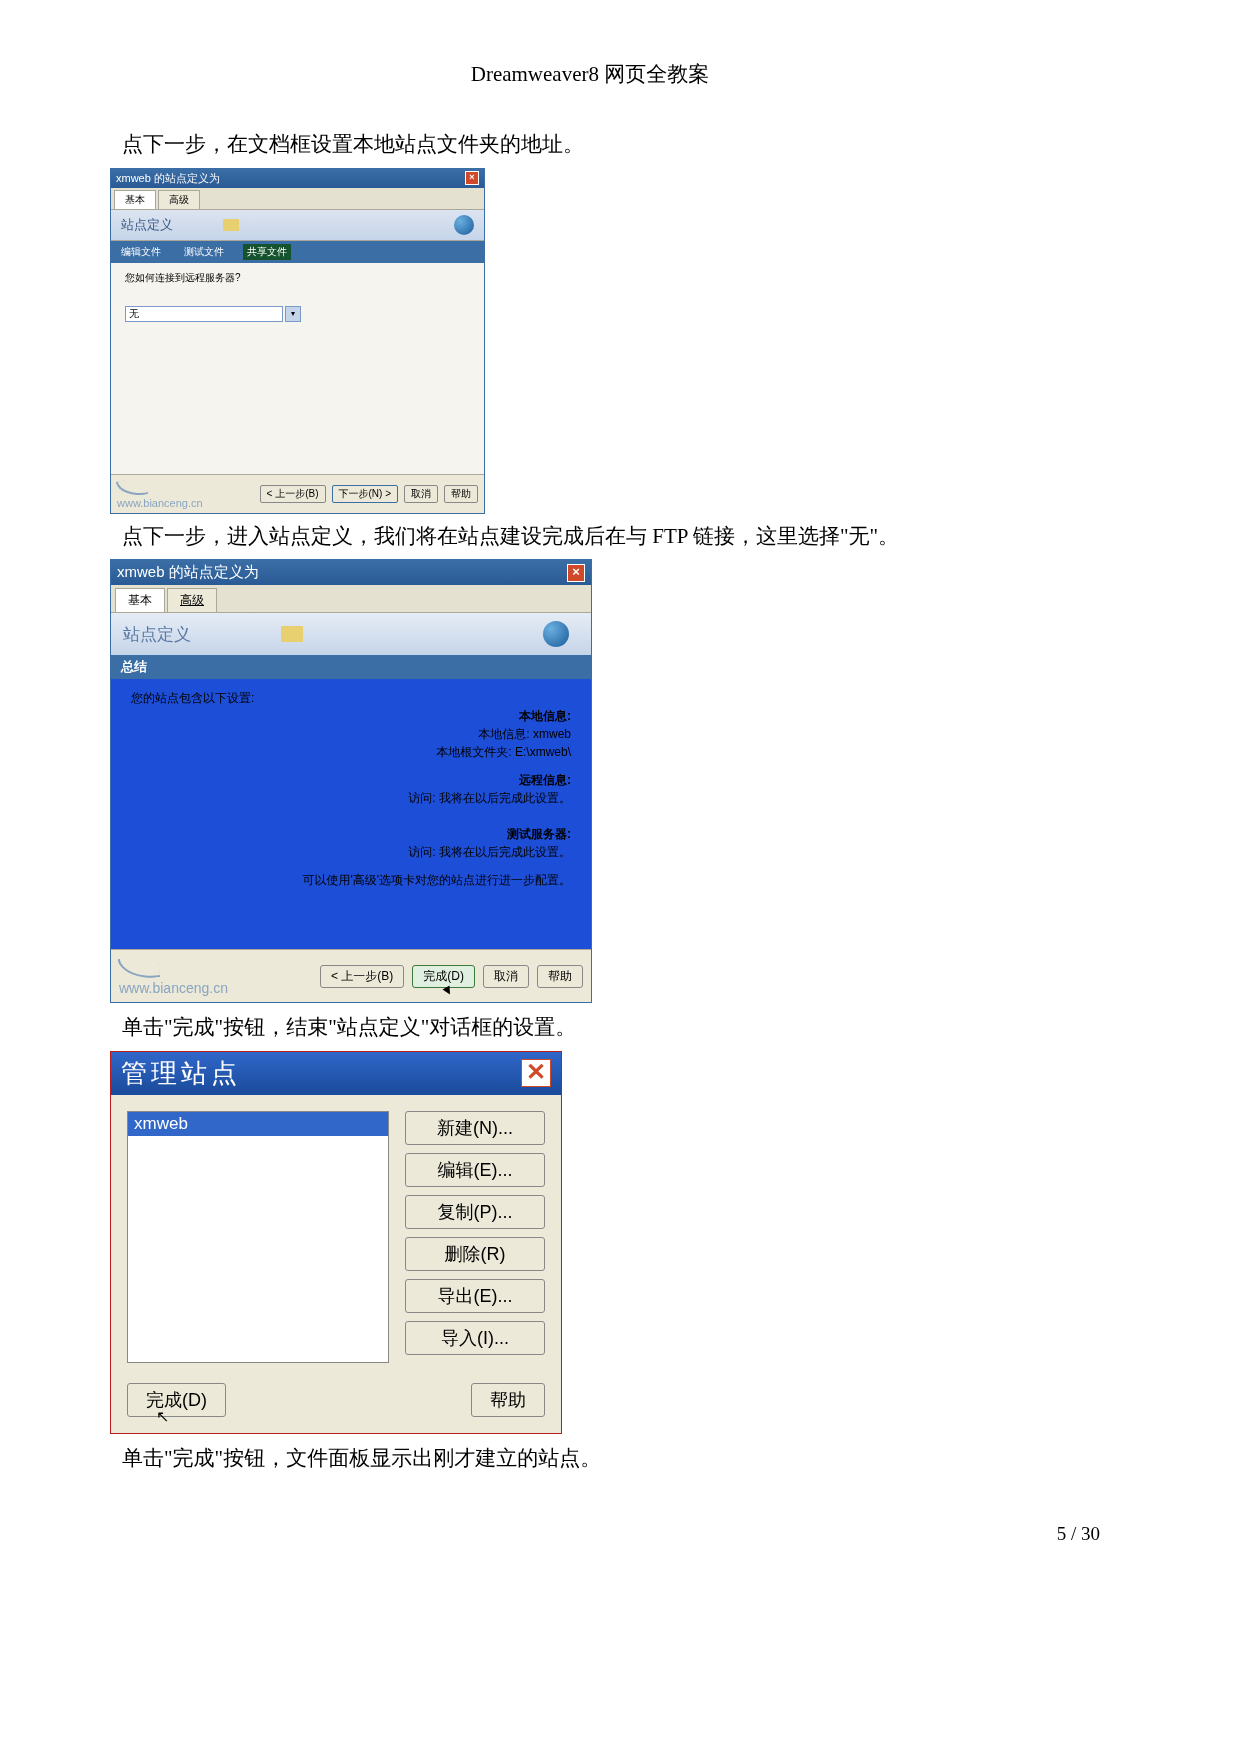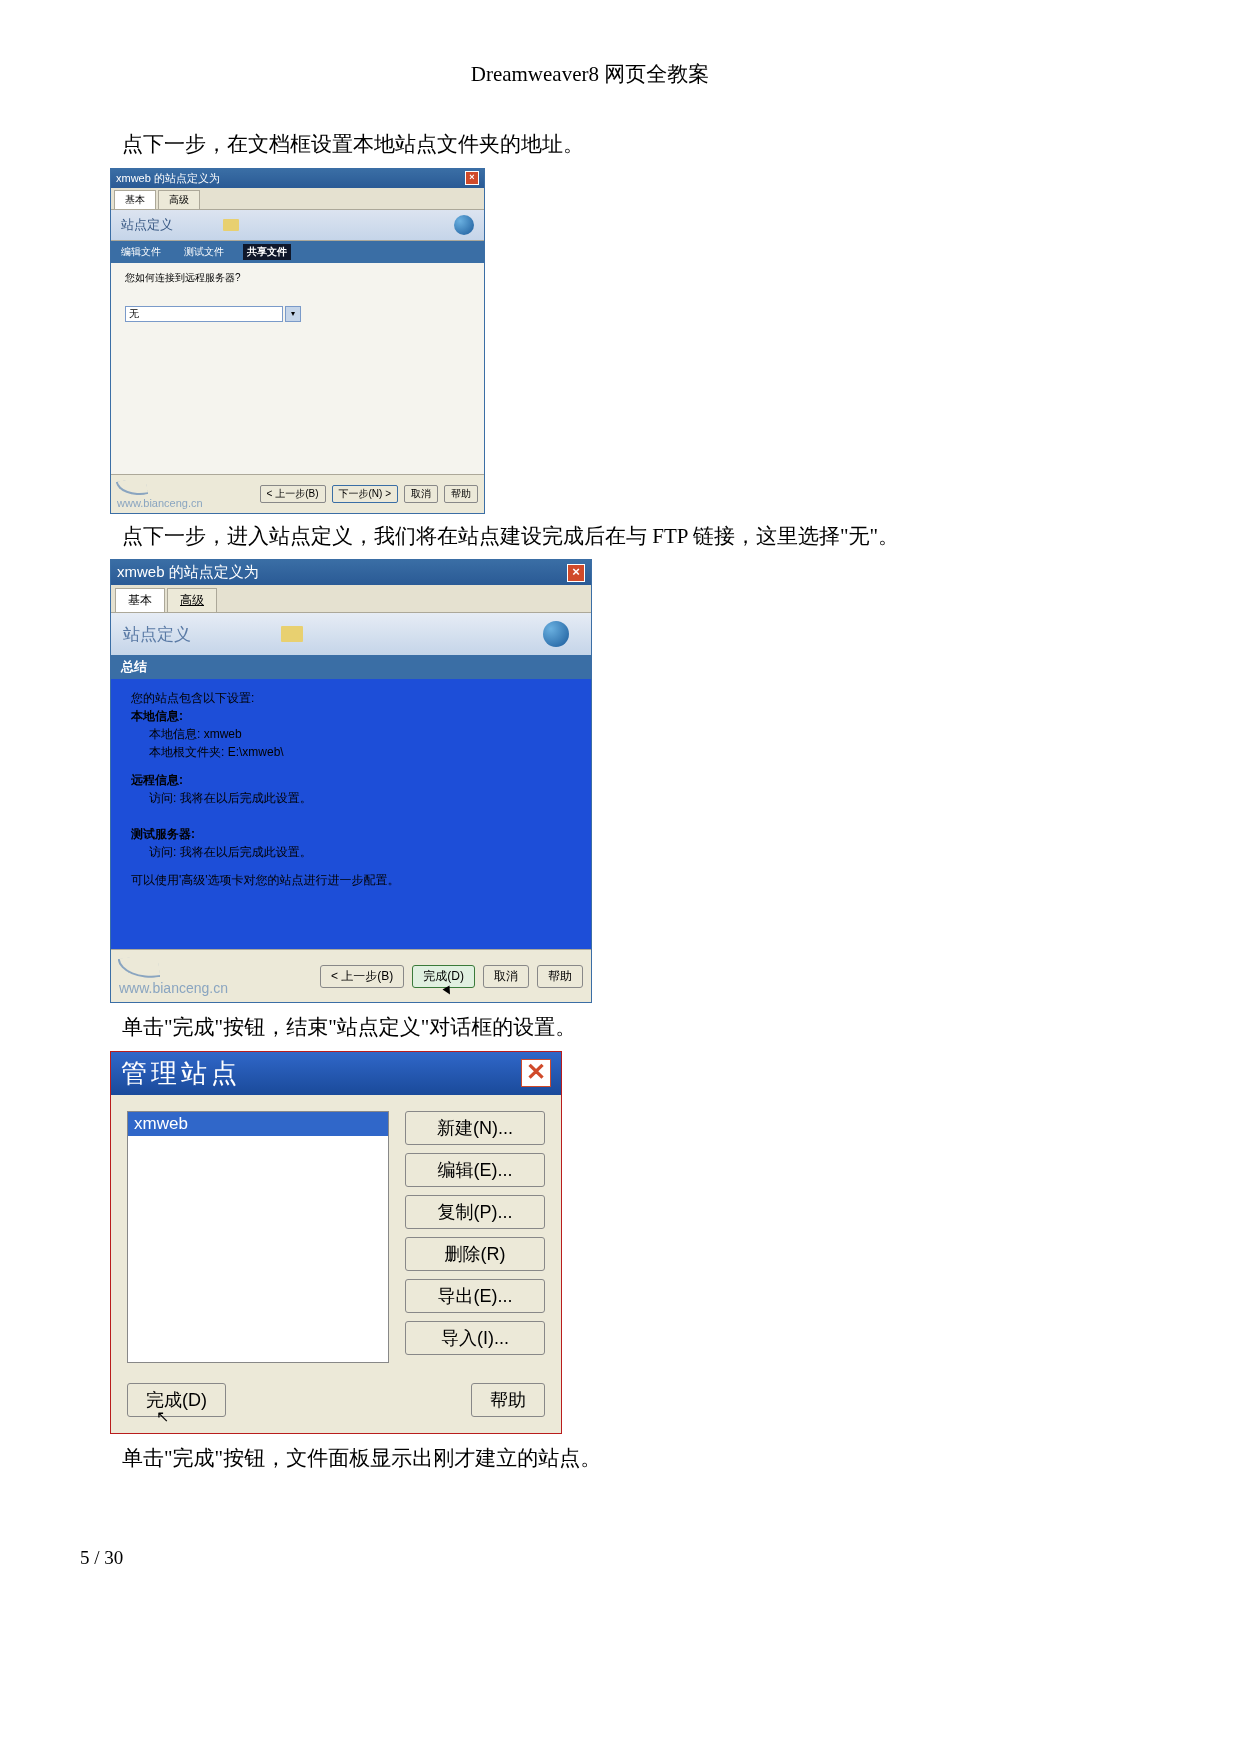--- a/index.html
+++ b/index.html
@@ -88,21 +88,21 @@
   }
   .d1-subtabs {
     background: #3a6ea5;
     color: #fff;
     font-size: 10px;
     padding: 3px 6px;
     display: flex;
     gap: 15px;
   }
   .d1-sub { padding: 1px 4px; }
-  .d1-sub.active { background: #0f172a; font-weight: bold; }
+  .d1-sub.active { background: #14532d; font-weight: normal; }
   .d1-body {
     background: #f5f4ee;
     padding: 8px 14px;
     font-size: 10px;
     height: 195px;
     position: relative;
   }
   .d1-body .q { margin-bottom: 21px; }
   .d1-select {
     display: flex;
@@ -225,21 +225,21 @@
     padding: 3px 10px;
     font-family: Liberation Mono, monospace;
   }
   .d2-body {
     background: #1d4ed8;
     padding: 10px 20px;
     font-size: 12px;
     height: 250px;
     line-height: 1.5;
   }
-  .d2-body .group { margin-bottom: 10px; }
+  .d2-body .group { margin-bottom: 10px; text-align: right; }
   .d2-body .bold { font-weight: bold; }
   .d2-body .sub { padding-left: 18px; }
   .d2-footer {
     background: #ece9d8;
     border-top: 1px solid #aca899;
     padding: 6px 8px;
     display: flex;
     justify-content: flex-end;
     align-items: center;
     gap: 8px;
@@ -356,23 +356,23 @@
     position: relative;
   }
   .d3-footbtn .cur {
     position: absolute;
     bottom: -10px;
     left: 28px;
     font-size: 16px;
   }
 
   .page-number {
-    text-align: left;
+    text-align: right;
     font-size: 19px;
-    margin-top: 72px;
+    margin-top: 48px;
     font-family: "Times New Roman", serif;
   }
   .folder-icon {
     width: 16px; height: 12px;
     background: #e8d070;
     border-radius: 1px;
     display: inline-block;
     position: relative;
     margin-left: 30px;
   }

